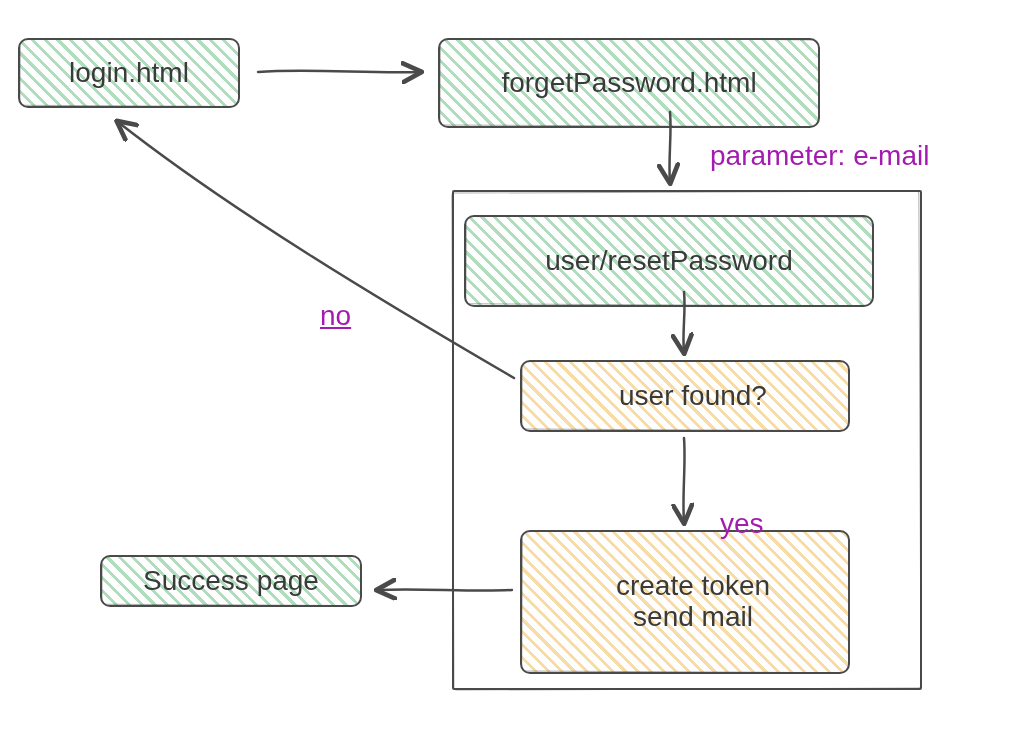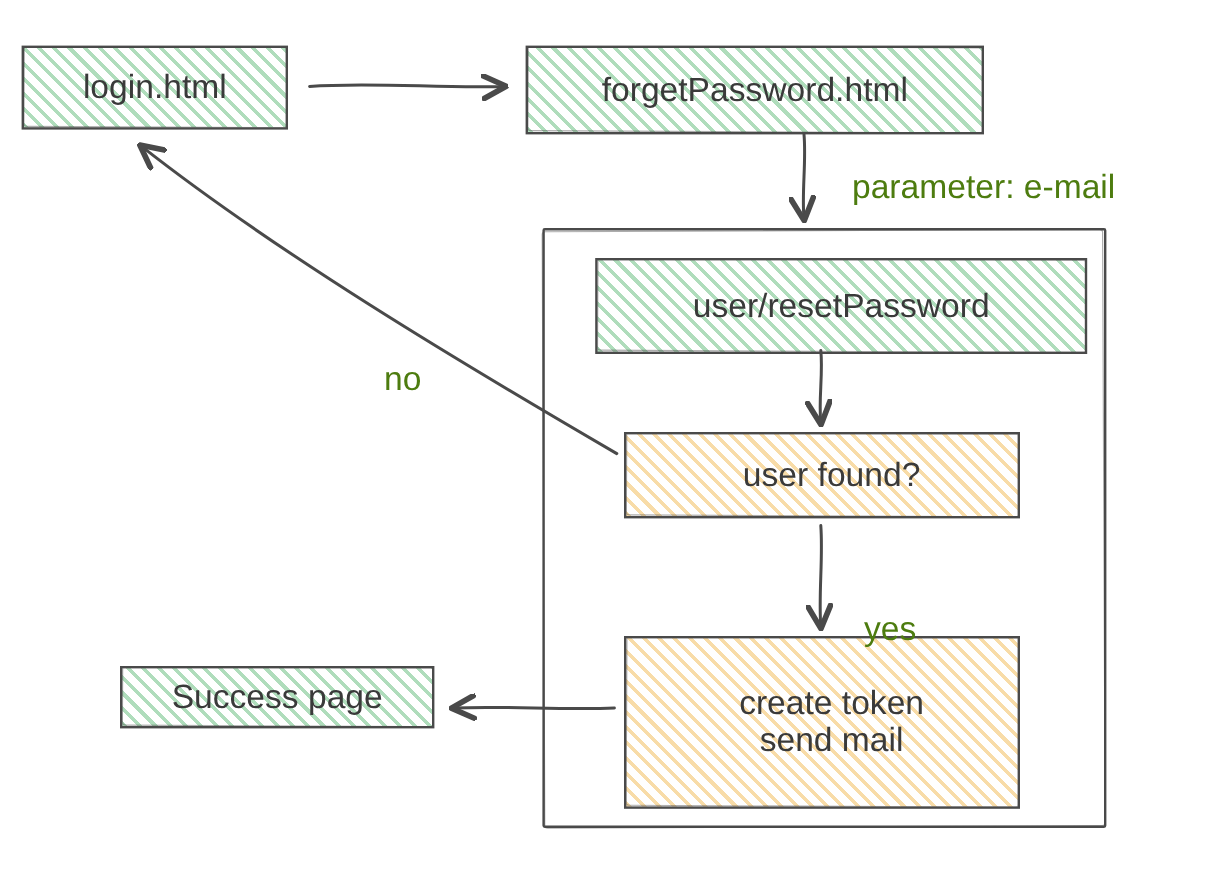--- a/index.html
+++ b/index.html
@@ -13,21 +13,21 @@
   }
   #stage {
     position: relative;
     width: 1024px;
     height: 737px;
   }
   .node {
     position: absolute;
     box-sizing: border-box;
     border: 2.5px solid #4a4a4a;
-    border-radius: 0;
+    border-radius: 10px;
     display: flex;
     align-items: center;
     justify-content: center;
     text-align: center;
     font-size: 28px;
     line-height: 1.1;
     padding: 4px 10px;
     overflow: hidden;
   }
   
@@ -67,21 +67,21 @@
     position: absolute;
     inset: -1px;
     border: 1px solid rgba(74,74,74,0.45);
     border-radius: 3px;
     transform: rotate(-0.25deg) translate(-0.6px, 0.6px);
     pointer-events: none;
   }
   .edge-label {
     position: absolute;
     font-size: 28px;
-    color: #4d7c0f;
+    color: #a21caf;
     white-space: nowrap;
   }
   svg.overlay {
     position: absolute;
     left: 0; top: 0;
     width: 1024px; height: 737px;
     pointer-events: none;
   }
   svg.overlay path, svg.overlay line {
     stroke: #4a4a4a;
@@ -93,48 +93,48 @@
 </style>
 </head>
 <body>
 
 <div id="stage">
 
   <div class="node hatch-green" style="left:18px; top:38px; width:222px; height:70px;">
     <span class="label">login.html</span>
   </div>
 
-  <div class="node hatch-green" style="left:438px; top:38px; width:382px; height:74px;">
+  <div class="node hatch-green" style="left:438px; top:38px; width:382px; height:90px;">
     <span class="label">forgetPassword.html</span>
   </div>
 
   <div class="container-box" style="left:452px; top:190px; width:470px; height:500px;"></div>
 
-  <div class="node hatch-green" style="left:496px; top:215px; width:410px; height:80px;">
+  <div class="node hatch-green" style="left:464px; top:215px; width:410px; height:92px;">
     <span class="label">user/resetPassword</span>
   </div>
 
   <div class="node hatch-yellow" style="left:520px; top:360px; width:330px; height:72px;">
     <span class="label">user found?</span>
   </div>
 
   <div class="node hatch-yellow" style="left:520px; top:530px; width:330px; height:144px; white-space:pre-line;">
     <span class="label">create token
 send mail</span>
   </div>
 
   <div class="node hatch-green" style="left:100px; top:555px; width:262px; height:52px;">
     <span class="label">Success page</span>
   </div>
 
   <span class="edge-label" style="left:710px; top:140px;">parameter: e-mail</span>
 
   <span class="edge-label" style="left:720px; top:470px;margin-top:38px;">yes</span>
 
-  <span class="edge-label" style="left:320px; top:300px;">no</span>
+  <span class="edge-label" style="left:320px; top:300px;text-decoration:underline;">no</span>
 
   <svg class="overlay" viewBox="0 0 1024 737">
     <defs>
       <marker id="ah" viewBox="0 0 12 12" refX="10" refY="6" markerWidth="9" markerHeight="9" orient="auto-start-reverse">
         <path d="M1 1 L11 6 L1 11" fill="none" stroke="#4a4a4a" stroke-width="2.5" stroke-linecap="round" stroke-linejoin="round"></path>
       </marker>
     </defs>
 
     <path d="M258 72 C 310 68, 370 74, 420 72" marker-end="url(#ah)"></path>
 

